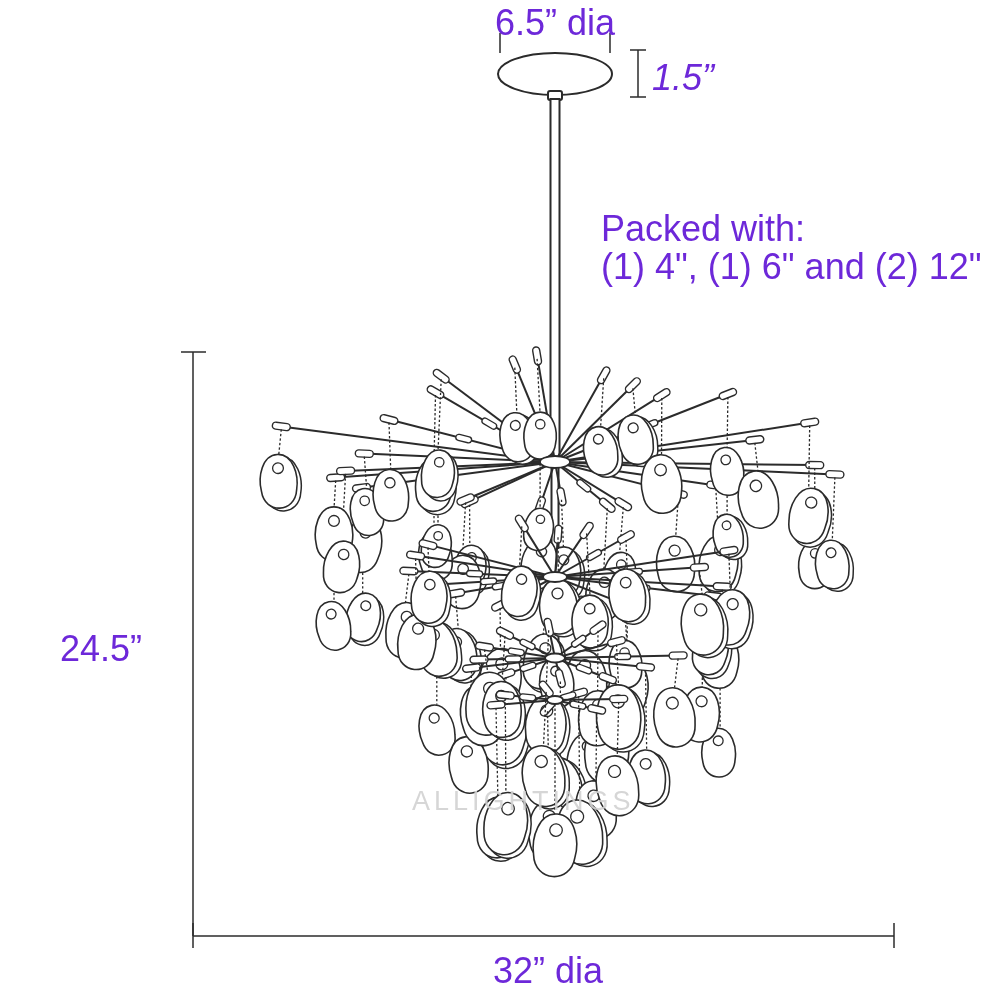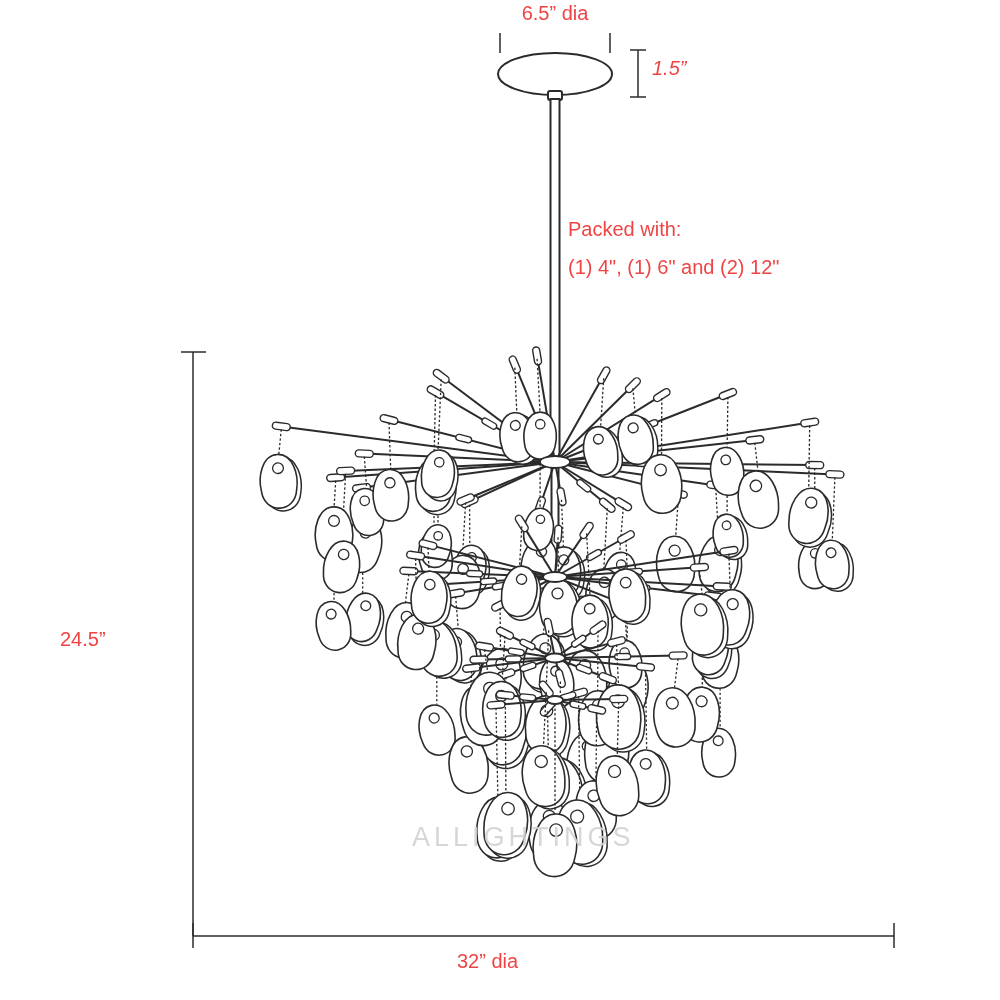--- a/index.html
+++ b/index.html
@@ -5,30 +5,30 @@
   html,body{margin:0;padding:0;background:#fff;}
   .canvas{
     position:relative;width:1000px;height:1000px;overflow:hidden;
     background:var(--bg,#ffffff);
     font-family:"Liberation Sans",sans-serif;color:#111;
   }
   svg.drawing{position:absolute;left:0;top:0;width:1000px;height:1000px;color:var(--ink,#2b2b2b);}
   .wl{fill:#fff;stroke:currentColor;stroke-width:2;}
   .dim{stroke:currentColor;stroke-width:1.5;}
   .chain{stroke:currentColor;stroke-width:1.3;stroke-dasharray:2.4 2.1;fill:none;}
-  .label{position:absolute;font-size:20px;color:#ef4444;white-space:nowrap;}
+  .label{position:absolute;font-size:36px;color:#6d28d9;white-space:nowrap;}
   .lbl-canopy-dia{left:455px;top:2px;width:200px;text-align:center;}
   .lbl-canopy-h{left:652px;top:57px;font-style:italic;}
-  .lbl-packed{left:568px;top:210px;line-height:38px;}
+  .lbl-packed{left:601px;top:210px;line-height:38px;}
   .lbl-height{left:60px;top:628px;width:120px;}
-  .lbl-width{left:457px;top:950px;width:220px;}
+  .lbl-width{left:438px;top:950px;width:220px;text-align:center;}
   .watermark{
     position:absolute;left:412px;top:786px;z-index:5;
     font-size:27px;letter-spacing:4px;color:var(--wm,#d0d0d0);
-    opacity:.9;pointer-events:none;margin-top:36px;
+    opacity:.9;pointer-events:none;
   }
 </style>
 </head>
 <body>
 
 <div class="canvas">
 
   <svg class="drawing" viewBox="0 0 1000 1000">
 
     <g>

